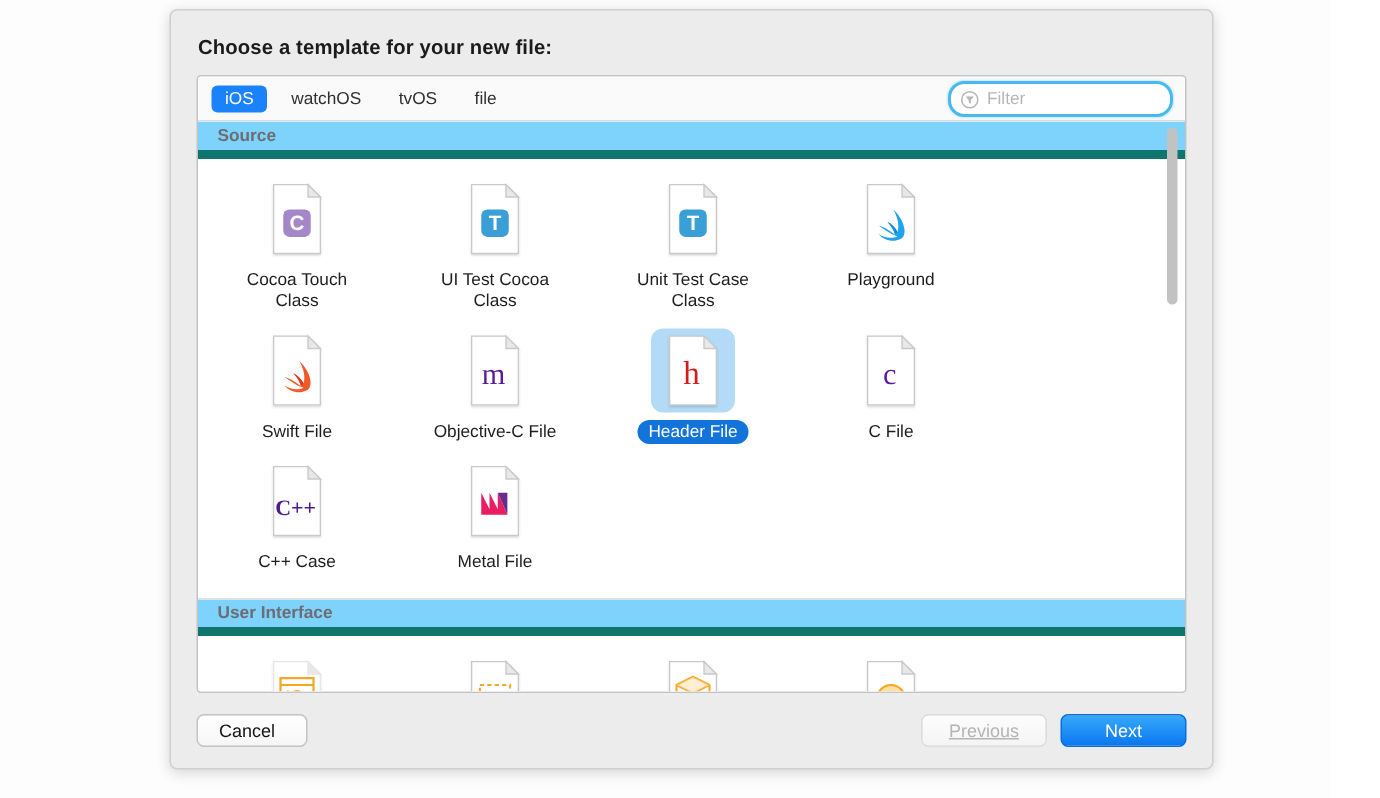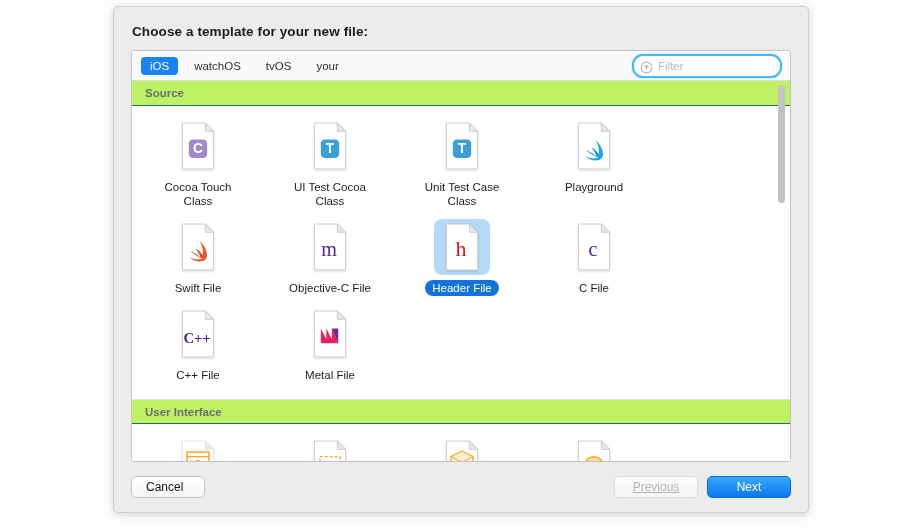--- a/index.html
+++ b/index.html
@@ -111,22 +111,22 @@
   
   .scrollarea {
     flex: 1 1 auto;
     position: relative;
     overflow: hidden;
     background: #ffffff;
   }
   .scroll-content { padding-bottom: 4px; }
 
   .section-header {
-    background: #bef264;
-    border-bottom: 1px solid #0f766e;
+    background: #7dd3fc;
+    border-bottom: 6px solid #0f766e;
     border-top: 1px solid #e2e2e2;
     height: 25px;
     display: flex;
     align-items: center;
     padding-left: 13px;
     font-size: 11.5px;
     font-weight: bold;
     color: #6d6d72;
   }
   .section-header:first-child { border-top: none; }
@@ -241,21 +241,21 @@
 
     <div class="dialog-title">Choose a template for your new file:</div>
 
     <div class="browser">
 
       <div class="tabbar">
         <div id="tabs-host" style="display:flex;align-items:center;">
             <div class="tab selected">iOS</div>
             <div class="tab">watchOS</div>
             <div class="tab">tvOS</div>
-            <div class="tab">your</div>
+            <div class="tab">file</div>
           </div>
 
         <div class="filter-wrap">
           <div class="filter-field">
             <span class="filter-icon">
               <svg viewBox="0 0 16 16" width="13" height="13">
                 <circle cx="8" cy="8" r="6.6" fill="none" stroke="#b6b6b6" stroke-width="1.3"></circle>
                 <path d="M4.6 5.4 H11.4 L8.9 8.2 V11.2 L7.1 10.2 V8.2 Z" fill="#b6b6b6"></path>
               </svg>
             </span>
@@ -429,21 +429,21 @@
           <feDropShadow dx="0" dy="1" stdDeviation="0.9" flood-color="#000" flood-opacity="0.18"></feDropShadow>
         </filter>
       </defs>
       <g filter="url(#sh)">
         <path d="M7 3 H32 L41 12 V53 H7 Z" fill="#ffffff" stroke="#c9c9c9" stroke-width="1"></path>
         <path d="M32 3 L41 12 H32 Z" fill="#e8e8e8" stroke="#c9c9c9" stroke-width="1"></path>
       </g>
       <text x="23" y="38" text-anchor="middle" font-family="'Liberation Serif',serif" font-size="16" font-weight="bold" fill="#4b1a8e">C++</text>
     </svg>
                 </div>
-                <div class="cell-label">C++ File</div>
+                <div class="cell-label">C++ Case</div>
               </div>
               <div class="cell">
                 <div class="icon-box">
     <svg viewBox="0 0 48 56" width="44" height="52">
       <defs>
         <filter id="sh" x="-30%" y="-30%" width="170%" height="170%">
           <feDropShadow dx="0" dy="1" stdDeviation="0.9" flood-color="#000" flood-opacity="0.18"></feDropShadow>
         </filter>
       </defs>
       <g filter="url(#sh)">

